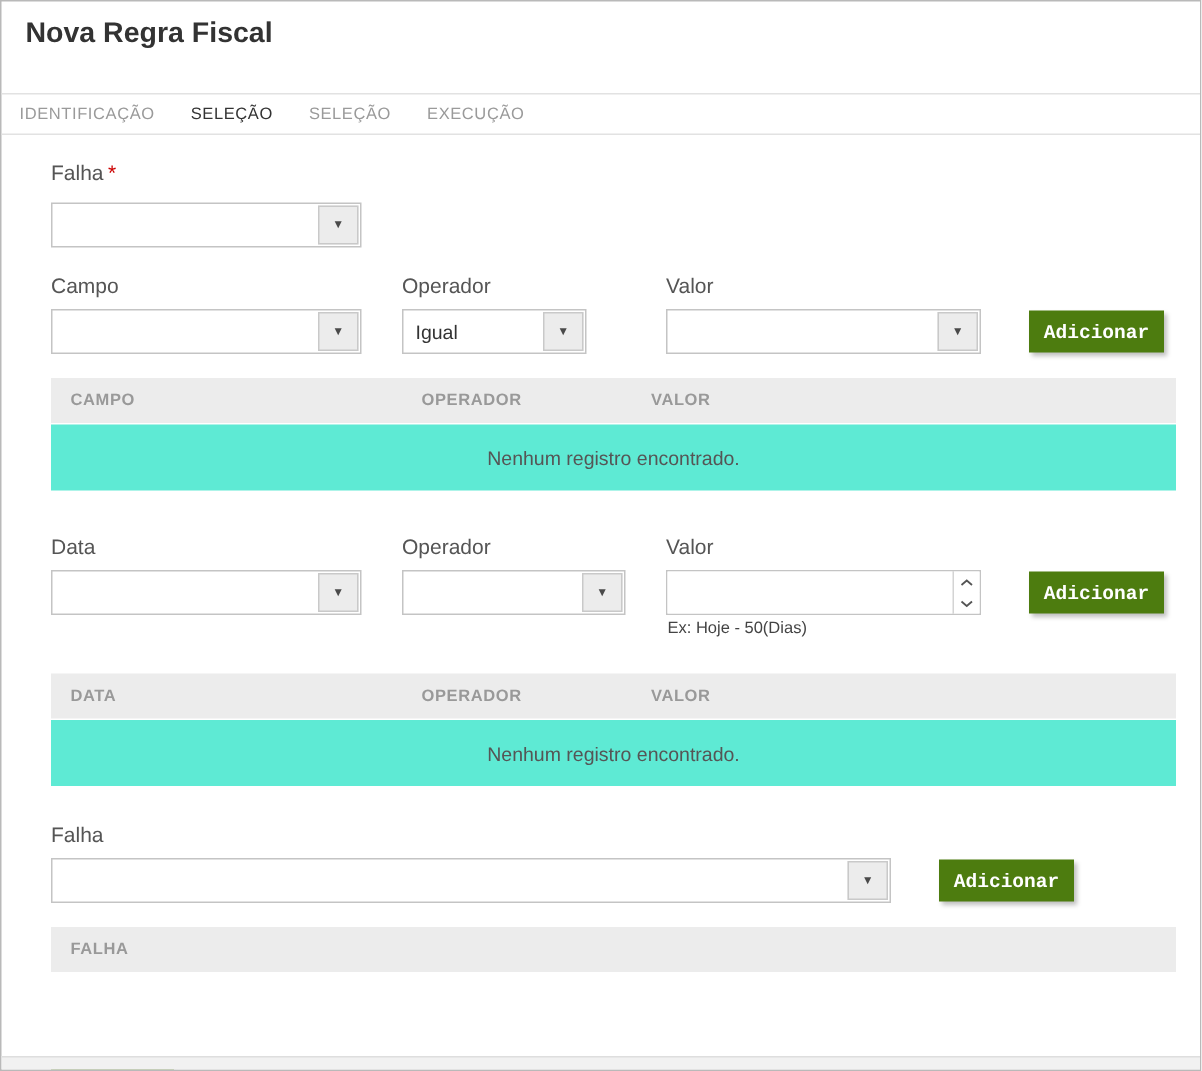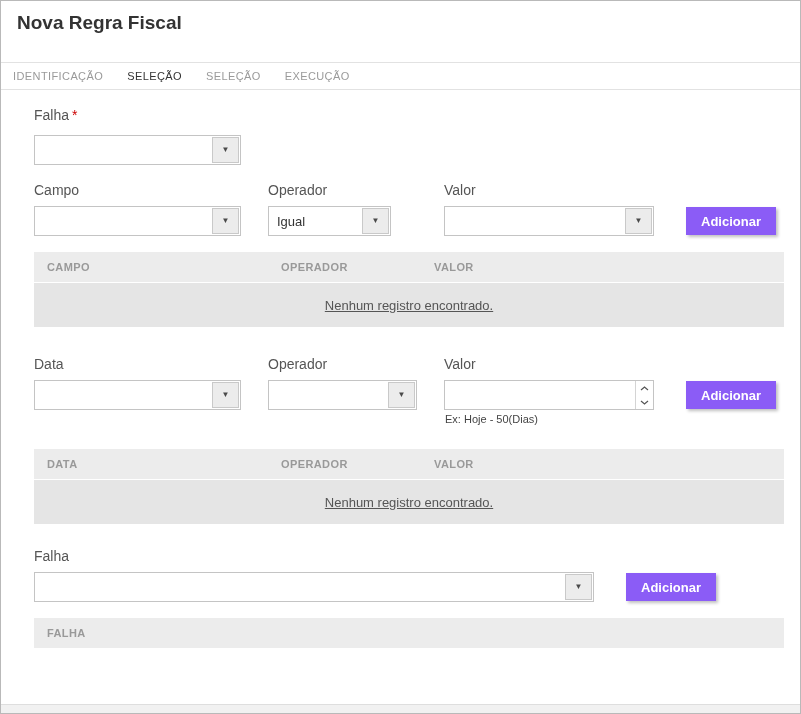--- a/index.html
+++ b/index.html
@@ -69,29 +69,29 @@
     background: #ececec;
     border: 1px solid #c9c9c9;
     display: flex; align-items: center; justify-content: center;
     cursor: pointer;
   }
   .caret { font-size: 8px; color: #4a4a4a; line-height: 1; }
 
   .btn-dark {
     position: absolute;
     height: 28px;
-    background: #8b5cf6;
+    background: #4d7c0f;
     color: #fff;
     font-size: 13px;
     font-weight: bold;
     border: none;
     display: flex; align-items: center; justify-content: center;
     cursor: pointer;
     box-shadow: 2px 2px 3px rgba(0,0,0,0.25);
-    font-family: Liberation Sans, sans-serif;
+    font-family: Liberation Mono, monospace;
   }
 
   .spin-wrap {
     position: absolute;
     height: 30px;
     border: 1px solid #c4c4c4;
     background: #fff;
   }
   .spin-text {
     position: absolute;
@@ -137,25 +137,24 @@
     letter-spacing: 0.4px;
     color: #999;
     white-space: nowrap;
   }
   .th.c1 { left: 13px; }
   .th.c2 { left: 247px; }
   .th.c3 { left: 400px; }
   .tbody {
     margin-top: 1px;
     height: 44px;
-    background: #e5e5e5;
+    background: #5eead4;
     display: flex; align-items: center; justify-content: center;
     font-size: 13px;
     color: #555;
-    text-decoration: underline;
   }
 
   .bottom-strip {
     position: absolute;
     left: 0; right: 0; bottom: 0;
     height: 9px;
     background: #f1f1f1;
     border-top: 1px solid #dedede;
   }
 </style>

